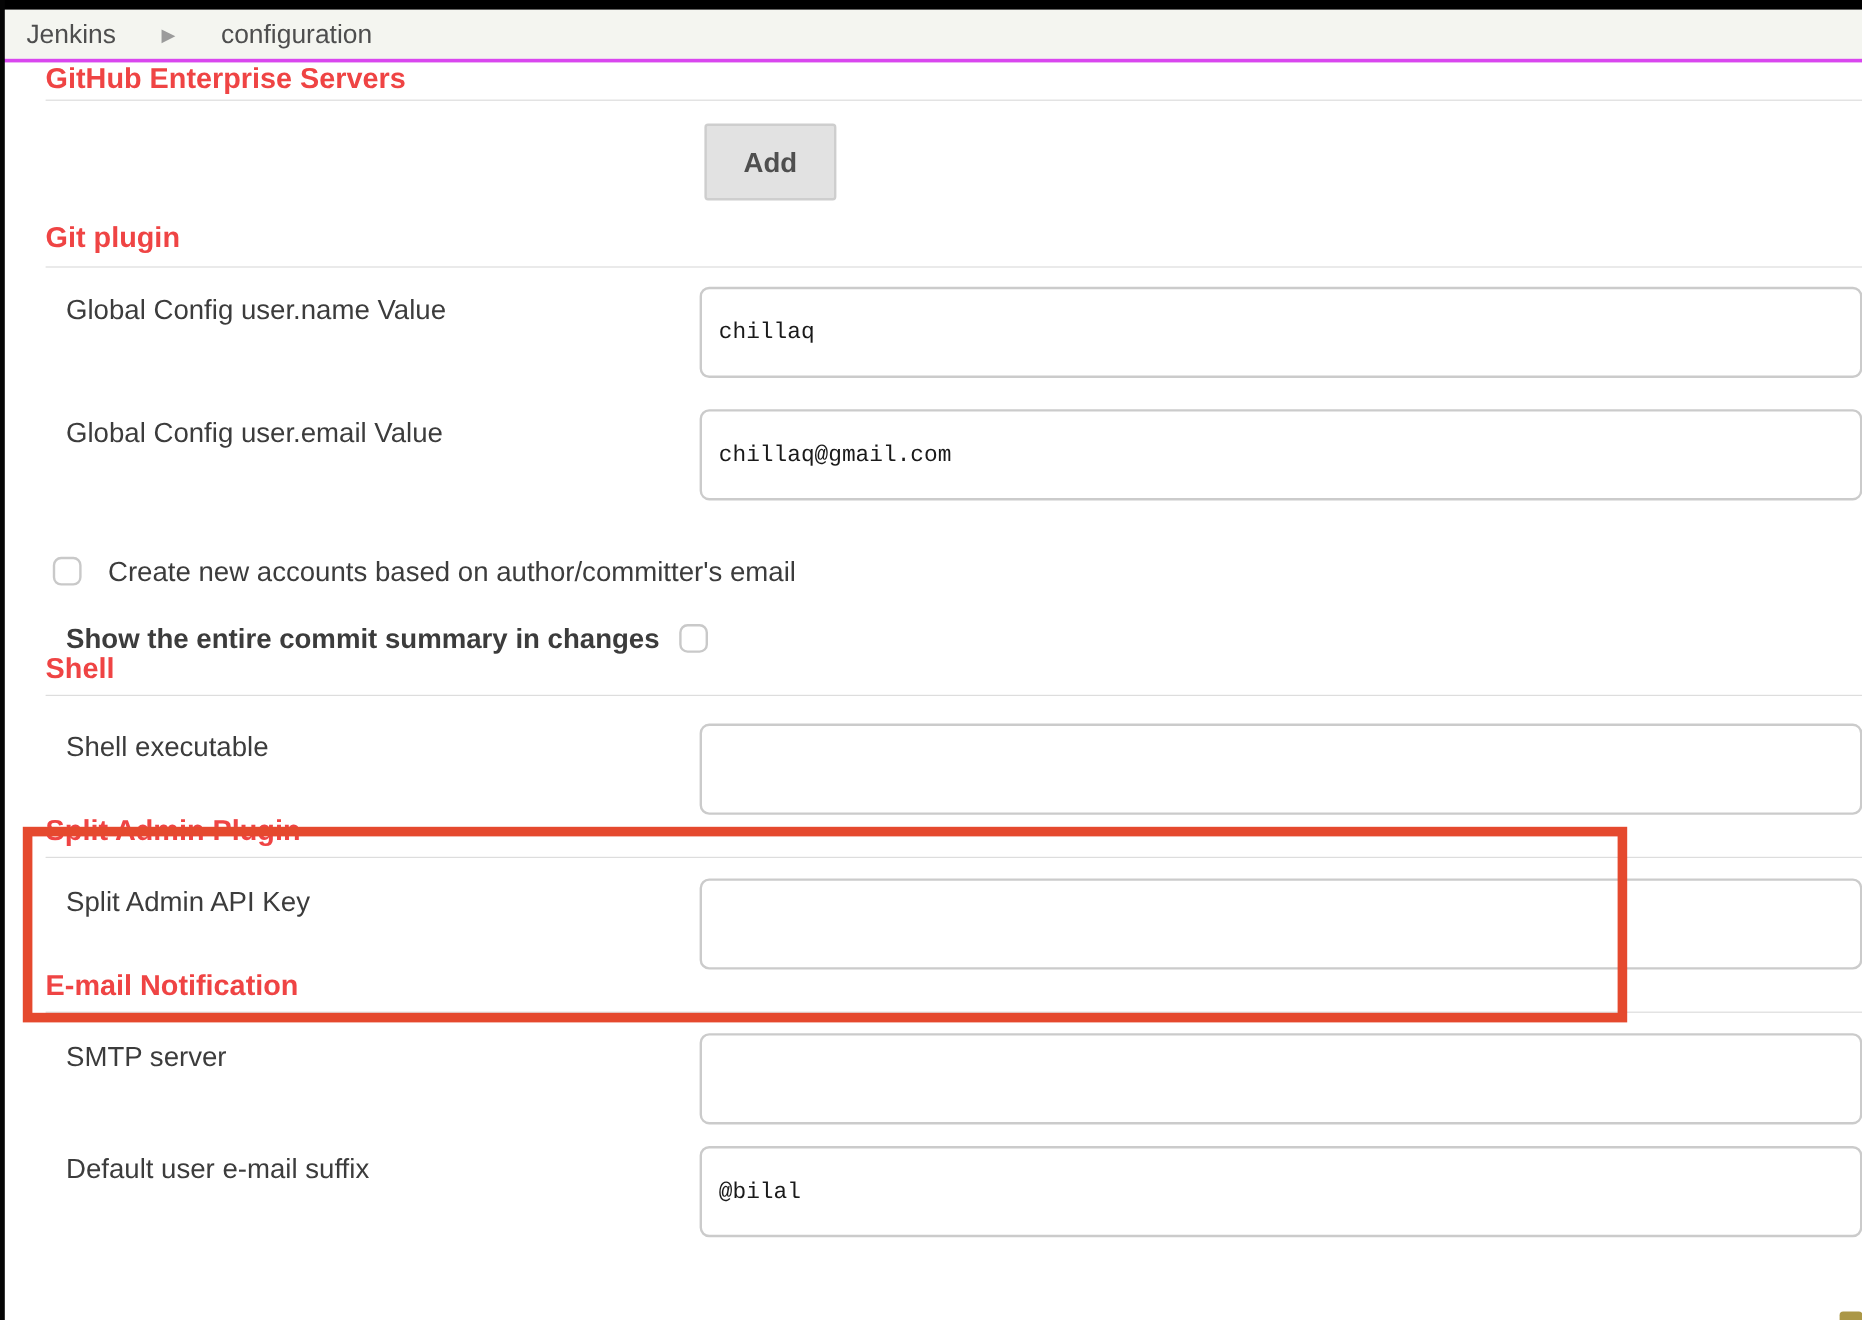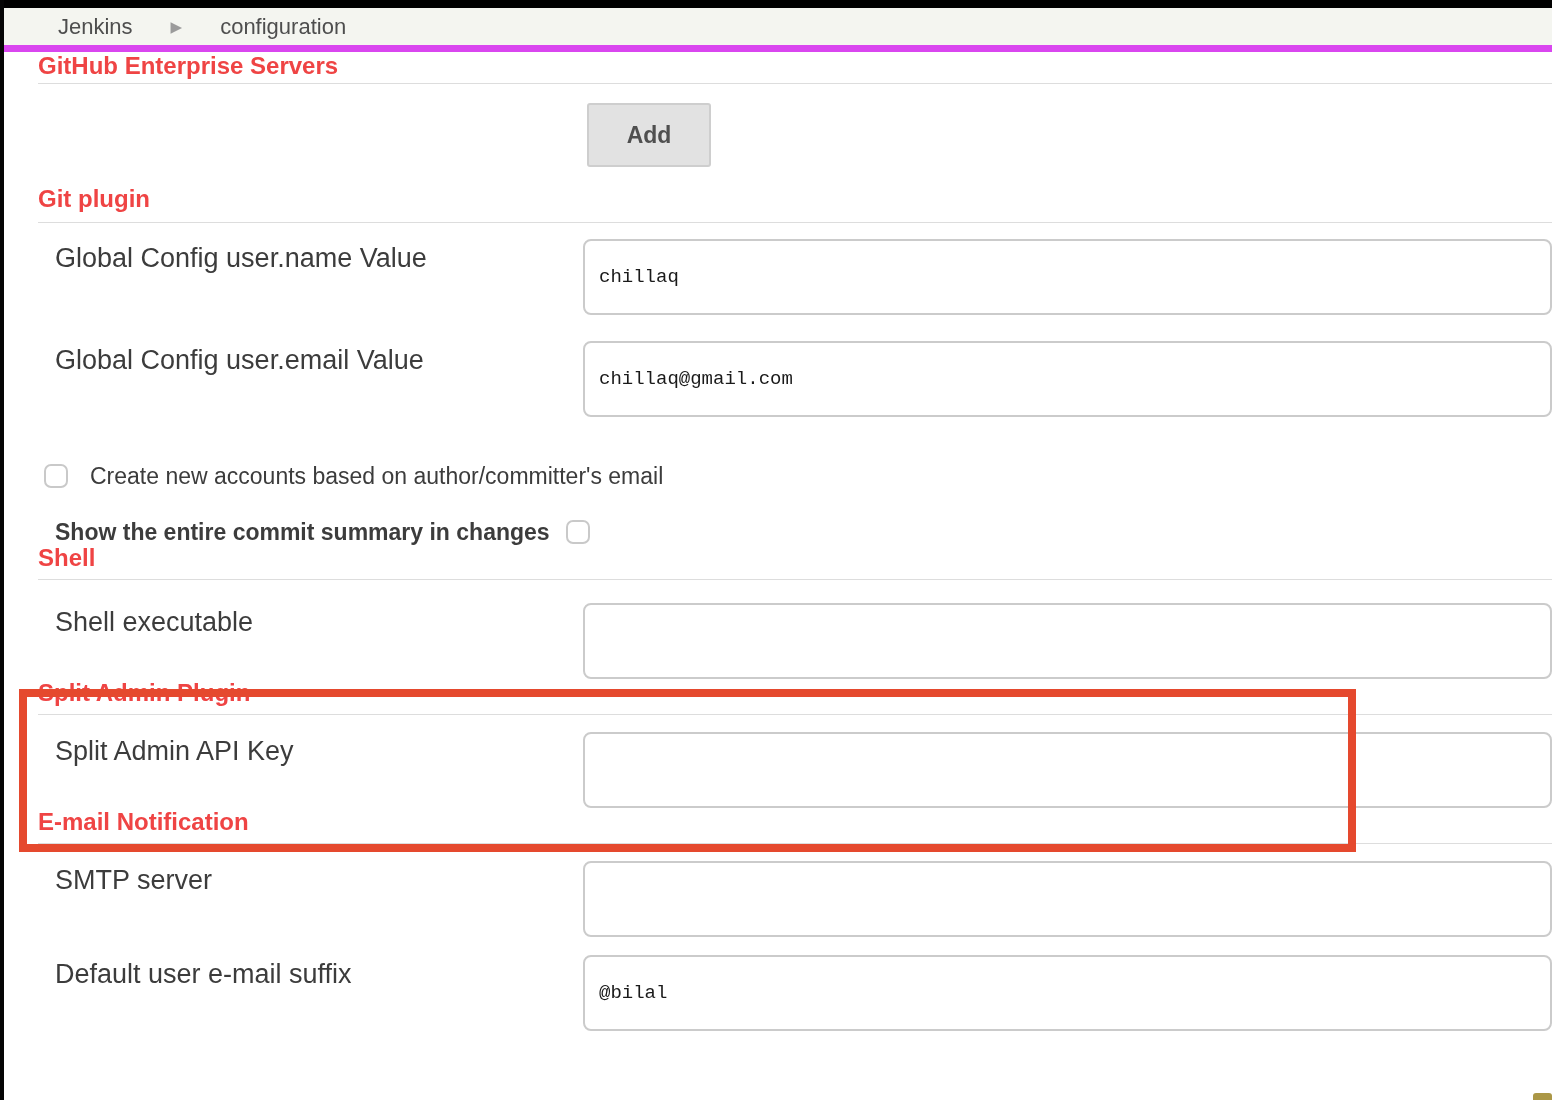--- a/index.html
+++ b/index.html
@@ -13,22 +13,22 @@
   }
   .page { position: relative; width: 1552px; height: 1100px; }
 
   
   .topbar { position: absolute; top: 0; left: 0; width: 1552px; height: 8px; background: #000000; z-index: 5; }
   .left-strip { position: absolute; top: 0; left: 0; width: 4px; height: 1100px; background: #050505; z-index: 5; }
 
   
   .breadcrumb-bar {
     position: absolute; top: 8px; left: 0; width: 1552px; height: 44px;
-    background: #f4f5f0; border-bottom: 7px solid #d946ef;
-    display: flex; align-items: center; padding-left: 58px;
+    background: #f4f5f0; border-bottom: 3px solid #d946ef;
+    display: flex; align-items: center; padding-left: 22px;
   }
   .crumb { font-size: 22px; color: #4e4e4e; cursor: pointer; }
   .crumb-sep { margin: 0 38px; font-size: 15px; color: #9b9b9b; }
 
   
   .content { position: absolute; top: 52px; left: 0; width: 1552px; padding-left: 38px; }
   h2.section-title {
     margin: 0; font-size: 24px; line-height: 28px;
     font-weight: bold; color: #ef4444;
   }
@@ -37,38 +37,38 @@
   .d-github { margin-top: 3px; }
   .h-git   { margin-top: 16px; }
   .h-shell { margin-top: 36px; }
   .h-split { margin-top: 37px; }
   .h-email { margin-top: 31px; }
   .d-after-h { margin-top: 9px; }
   .d-tight  { margin-top: 7px; }
 
   .add-btn {
     display: block; margin: 19px 0 18px 549px;
-    width: 124px; height: 64px;
+    width: 110px; height: 64px;
     background: #e2e2e2; border: 2px solid #cecece; border-radius: 3px;
     font-family: "Liberation Sans", sans-serif;
     font-size: 23px; font-weight: bold; color: #4f4f4f;
     cursor: pointer;
   }
 
   .form-row { display: flex; align-items: flex-start; }
   .r1 { margin-top: 16px; }
   .r2 { margin-top: 26px; }
   .r-shell { margin-top: 23px; }
   .r-split { margin-top: 17px; }
   .r-smtp  { margin-top: 17px; }
   .r-suffix{ margin-top: 18px; }
   .row-label {
     width: 545px; flex: 0 0 545px;
     padding: 5px 10px 0 17px;
-    font-size: 27px; line-height: 28px; color: #3c3c3c;
+    font-size: 23px; line-height: 28px; color: #3c3c3c;
   }
   .row-input { flex: 1 1 auto; }
   .text-input {
     width: 100%; height: 76px;
     border: 2px solid #cbcbcb; border-radius: 8px;
     background: #ffffff;
     padding: 0 14px;
     font-family: Liberation Mono, monospace;
     font-size: 19px; color: #1a1a1a;
     outline: none;

